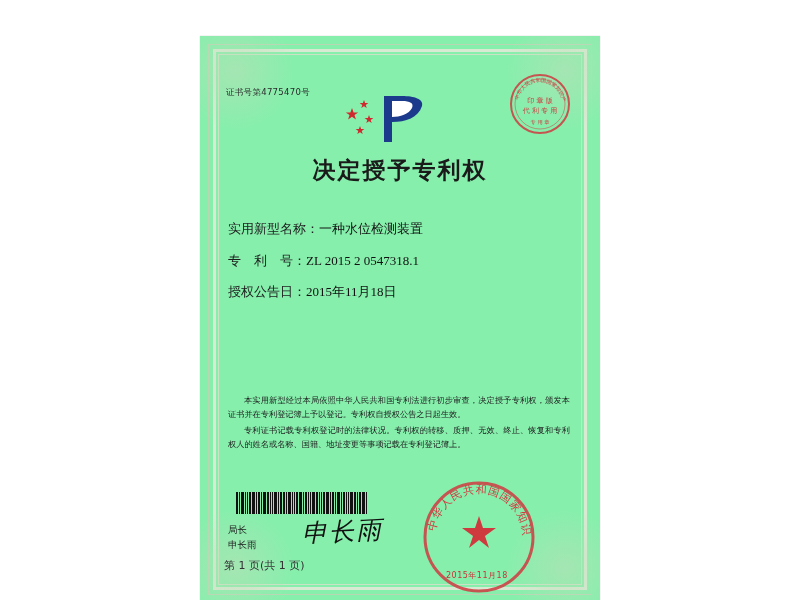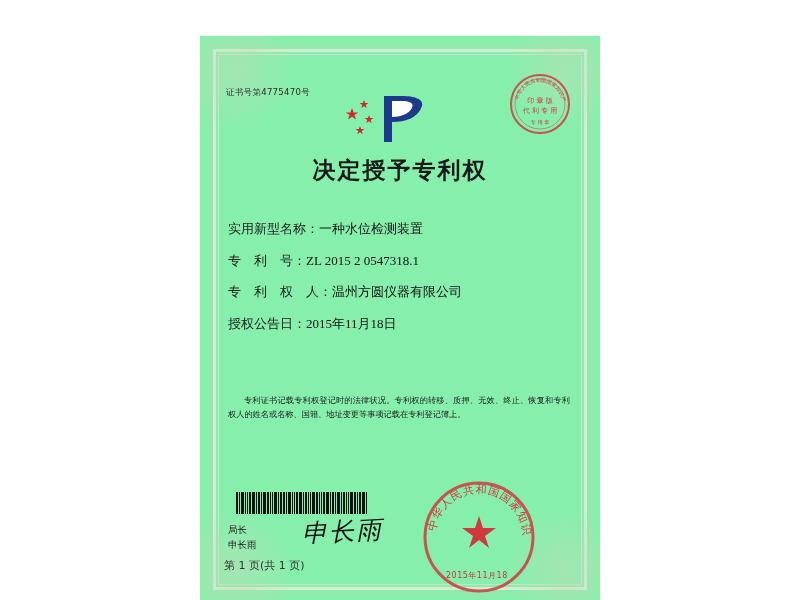--- a/index.html
+++ b/index.html
@@ -261,28 +261,26 @@
       <div class="title">决定授予专利权</div>
 
       <div class="fields">
         <div class="field-row">
           <span class="field-label">实用新型名称：</span><span class="field-value">一种水位检测装置</span>
         </div>
         <div class="field-row">
           <span class="field-label">专　利　号：</span><span class="field-value">ZL 2015 2 0547318.1</span>
         </div>
         <div class="field-row">
-          <span class="field-label">专　利　权　人：</span><span class="field-value">温州方圆仪器有限公司</span>
-        </div>
-        <div class="field-row">
           <span class="field-label">授权公告日：</span><span class="field-value">2015年11月18日</span>
         </div>
       </div>
 
       <div class="paras">
+        <div class="para">本实用新型经过本局依照中华人民共和国专利法进行初步审查，决定授予专利权，颁发本证书并在专利登记簿上予以登记。专利权自授权公告之日起生效。</div>
         <div class="para">专利证书记载专利权登记时的法律状况。专利权的转移、质押、无效、终止、恢复和专利权人的姓名或名称、国籍、地址变更等事项记载在专利登记簿上。</div>
       </div>
 
       <div class="barcode">
         <span style="width:2px"></span><span style="width:1px"></span><span style="width:3px"></span><span style="width:1px"></span><span style="width:1px"></span><span style="width:2px"></span><span style="width:3px"></span><span style="width:1px"></span><span style="width:2px"></span><span style="width:1px"></span><span style="width:3px"></span><span style="width:2px"></span><span style="width:1px"></span><span style="width:1px"></span><span style="width:3px"></span><span style="width:1px"></span><span style="width:2px"></span><span style="width:2px"></span><span style="width:1px"></span><span style="width:3px"></span><span style="width:1px"></span><span style="width:1px"></span><span style="width:2px"></span><span style="width:3px"></span><span style="width:1px"></span><span style="width:2px"></span><span style="width:1px"></span><span style="width:1px"></span><span style="width:3px"></span><span style="width:2px"></span><span style="width:1px"></span><span style="width:1px"></span><span style="width:2px"></span><span style="width:3px"></span><span style="width:1px"></span><span style="width:2px"></span><span style="width:1px"></span><span style="width:3px"></span><span style="width:1px"></span><span style="width:2px"></span><span style="width:1px"></span><span style="width:1px"></span><span style="width:3px"></span><span style="width:2px"></span><span style="width:1px"></span><span style="width:2px"></span><span style="width:3px"></span><span style="width:1px"></span>
       </div>
 
       <div class="sig-label">
         <div>局长</div>
         <div>申长雨</div>

